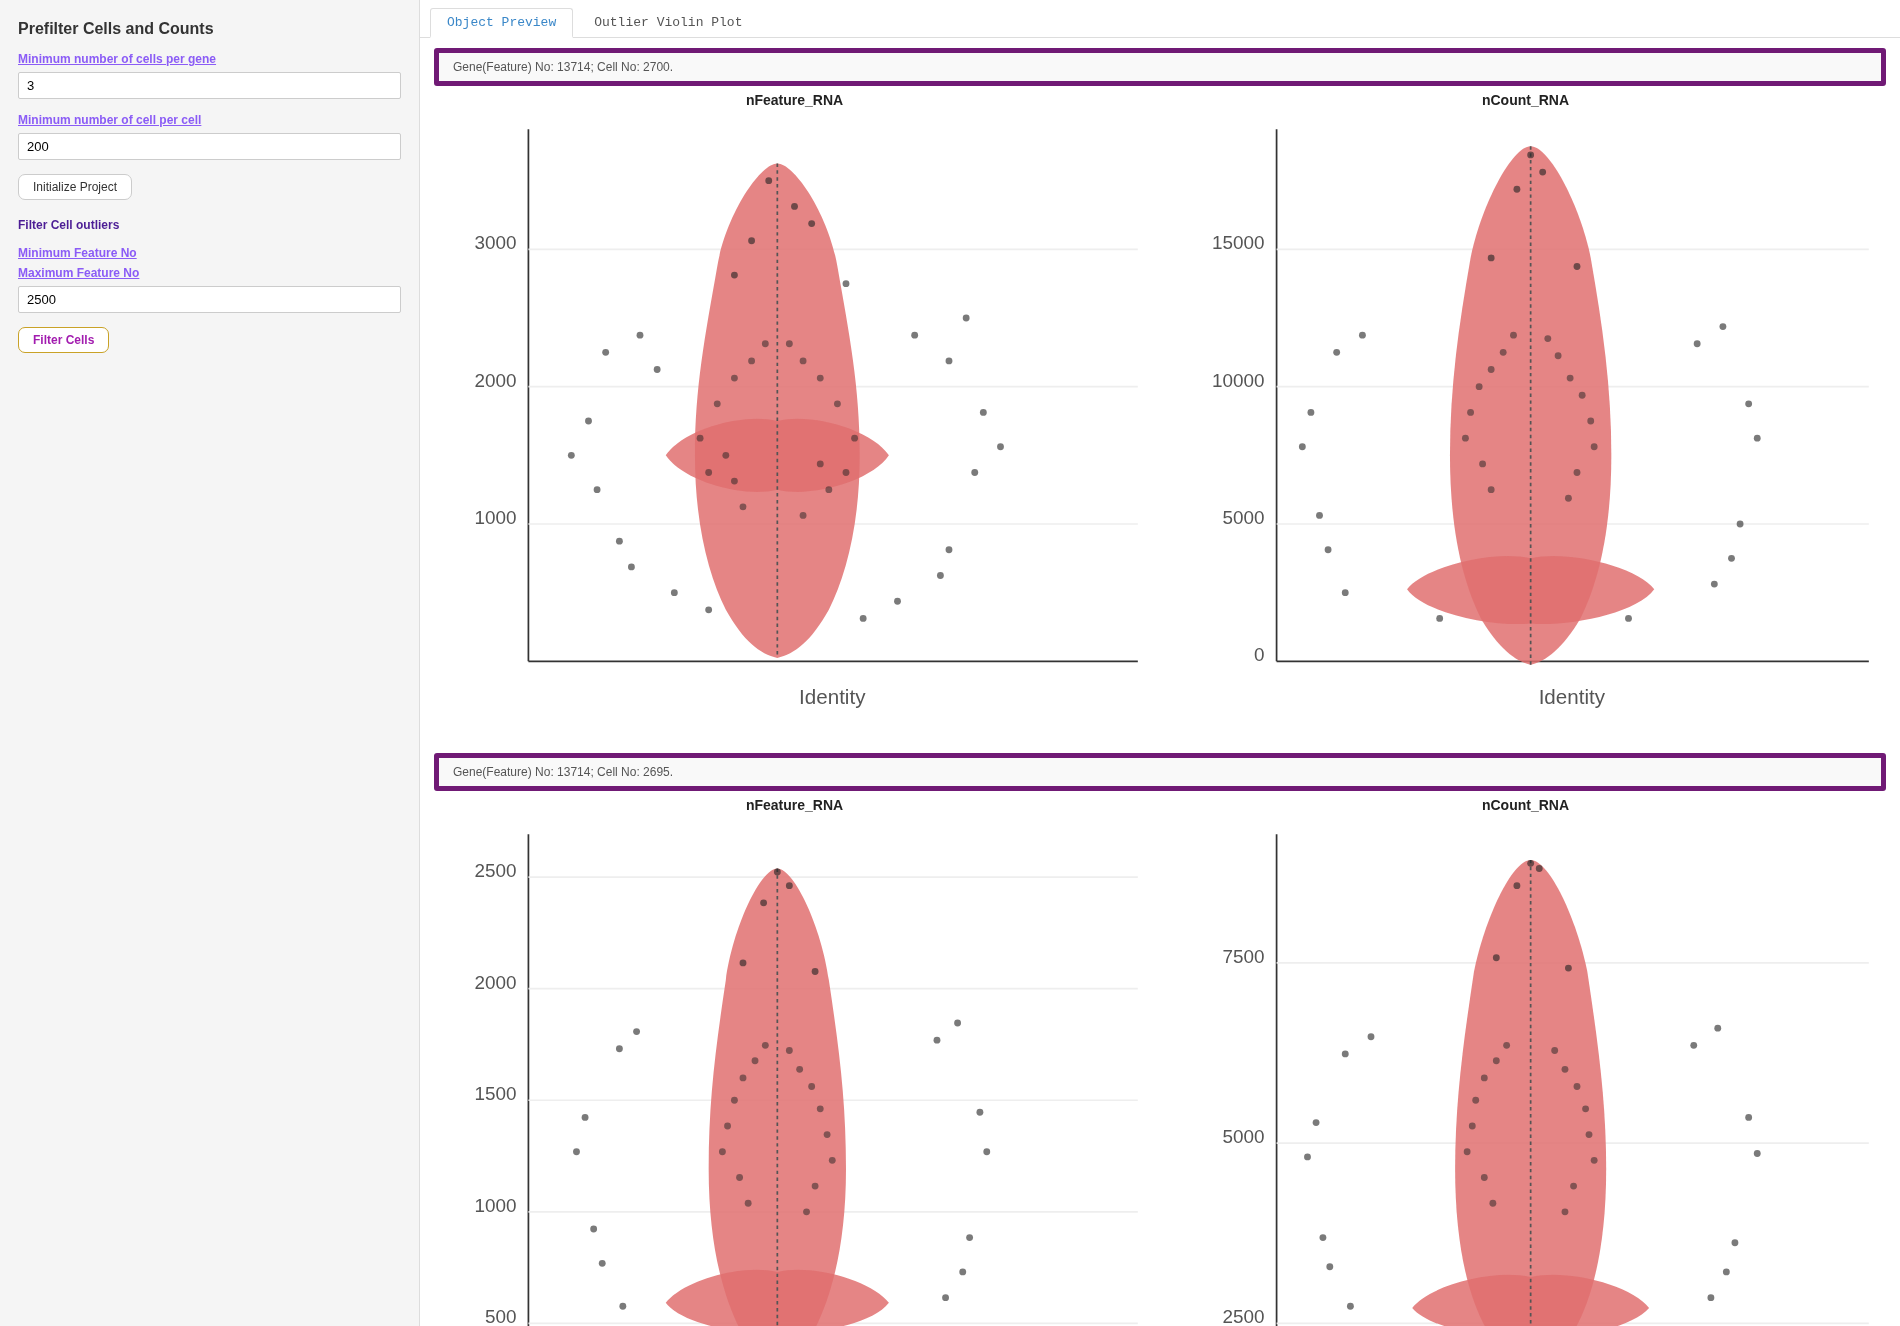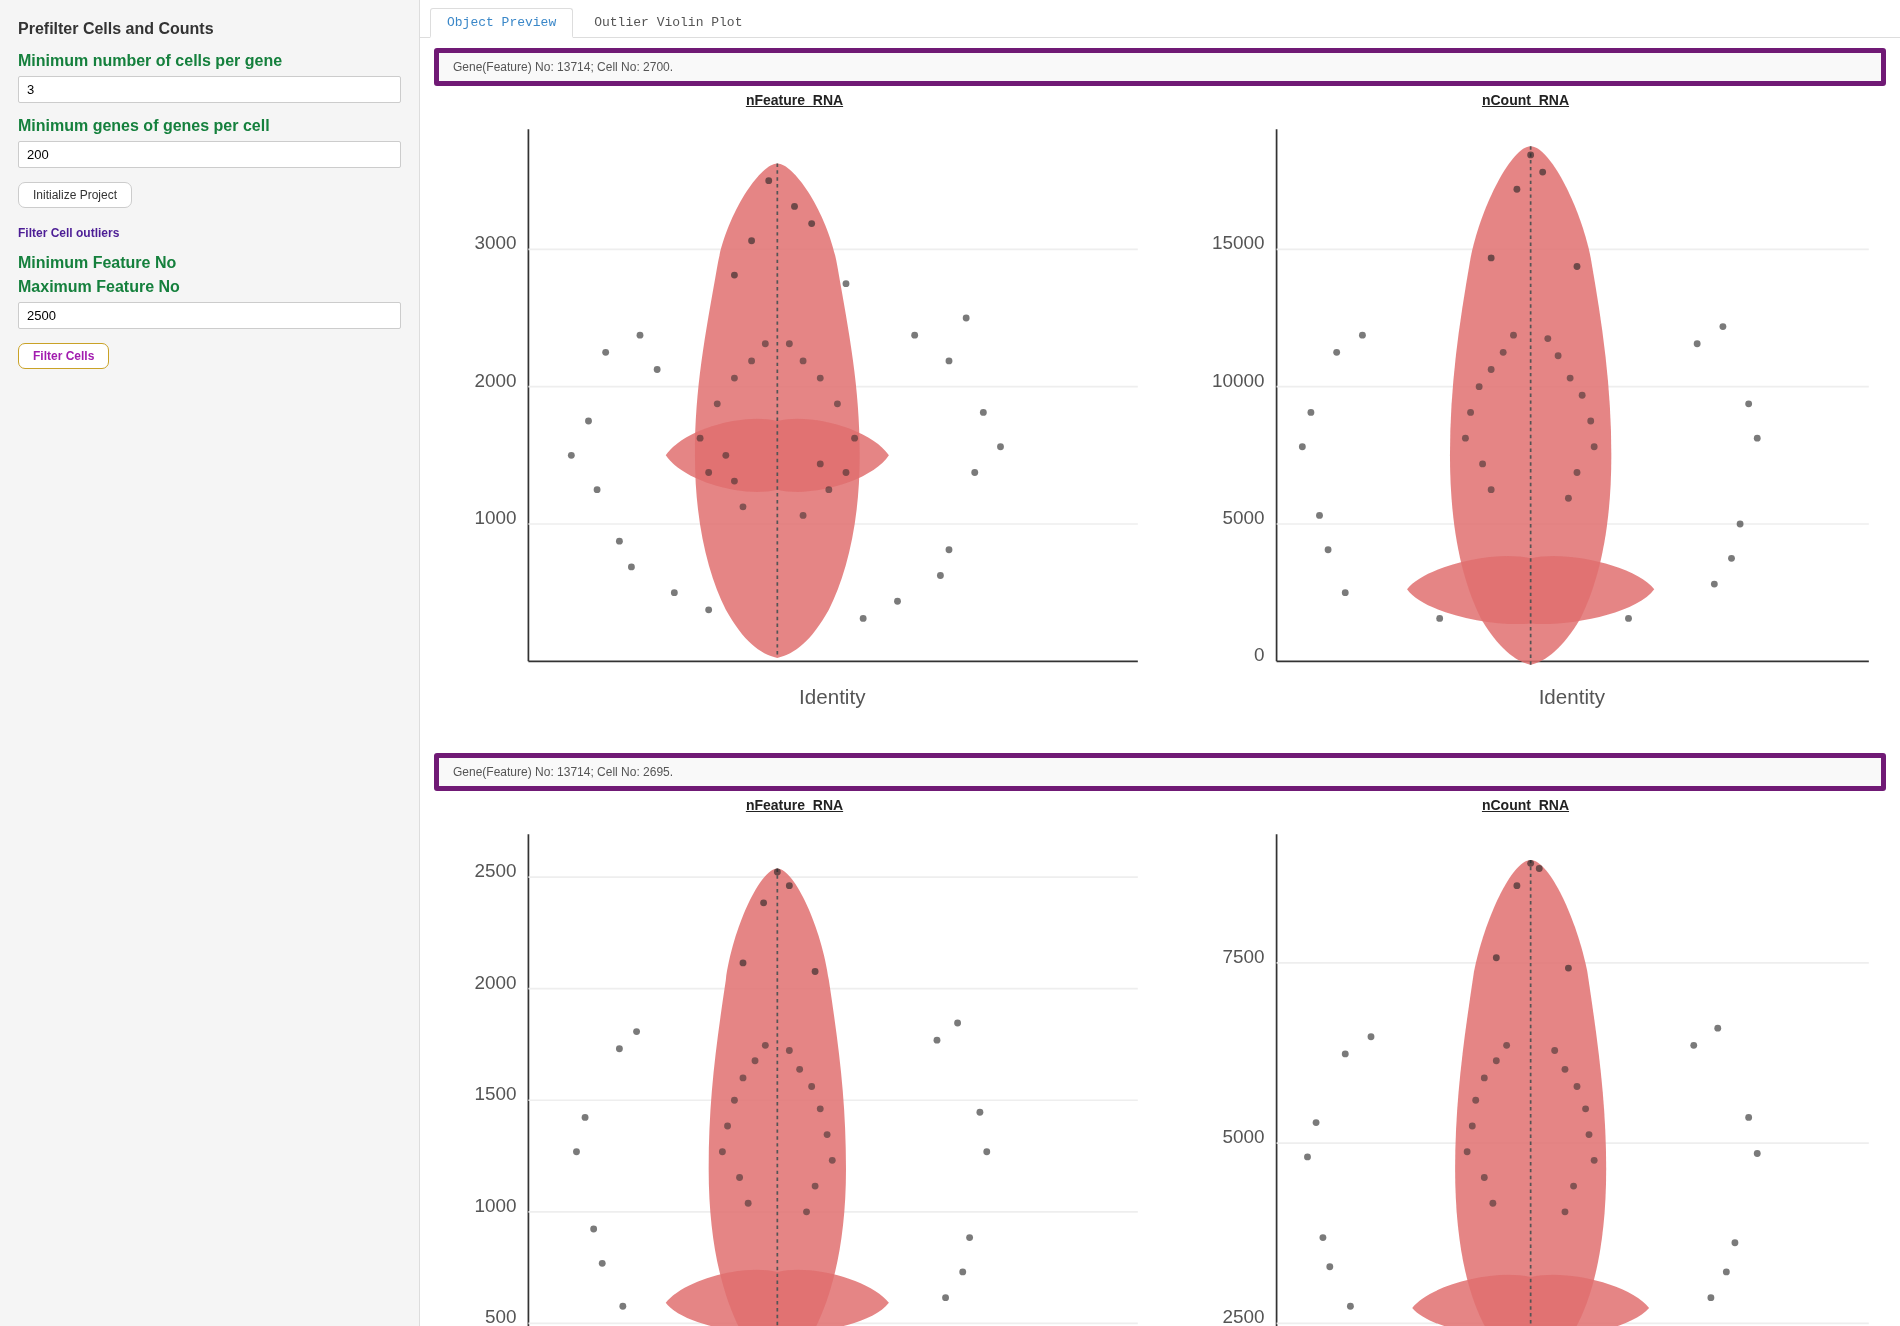--- a/index.html
+++ b/index.html
@@ -13,24 +13,25 @@
       border-right: 1px solid #ddd;
       padding: 20px 18px;
     }
     .panel-title {
       font-size: 16px;
       font-weight: bold;
       color: #333;
       margin-bottom: 14px;
     }
     .field-label {
-      font-size: 16px;
+      font-size: 12px;
       font-weight: bold;
-      color: #15803d;
+      color: #8b5cf6;
       margin-bottom: 6px;
+      text-decoration: underline;
     }
     .text-input {
       width: 100%;
       border: 1px solid #ccc;
       background: #fff;
       padding: 5px 8px;
       font-size: 13px;
       border-radius: 2px;
       margin-bottom: 14px;
       outline: none;
@@ -118,40 +119,39 @@
     .plot-container {
       flex: 1;
       position: relative;
     }
     .plot-title {
       font-size: 14px;
       font-weight: bold;
       text-align: center;
       margin-bottom: 4px;
       color: #222;
-      text-decoration: underline;
     }
     .plot-svg-wrap {
       width: 100%;
     }
 
     .section-plots {
       margin-bottom: 10px;
     }
   </style>
 </head>
 <body>
 
 <div id="left-panel">
   <div class="panel-title">Prefilter Cells and Counts</div>
 
   <div class="field-label">Minimum number of cells per gene</div>
   <input class="text-input" type="text" value="3" style="">
 
-  <div class="field-label">Minimum genes of genes per cell</div>
+  <div class="field-label">Minimum number of cell per cell</div>
   <input class="text-input" type="text" value="200" style="">
 
   <button class="btn btn-default">Initialize Project</button>
 
   <div class="section-divider">
     <div class="section-title">Filter Cell outliers</div>
   </div>
 
   <div class="field-label">Minimum Feature No</div>
 

